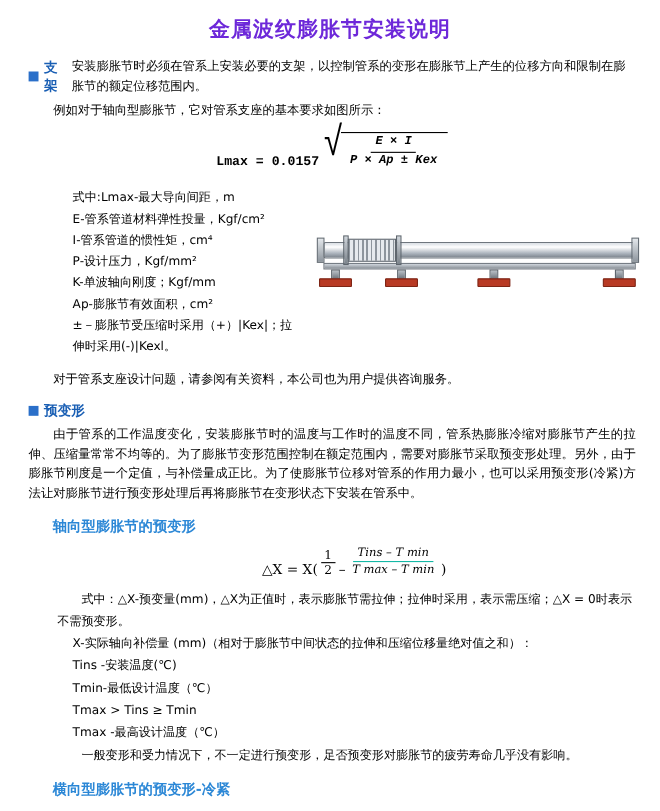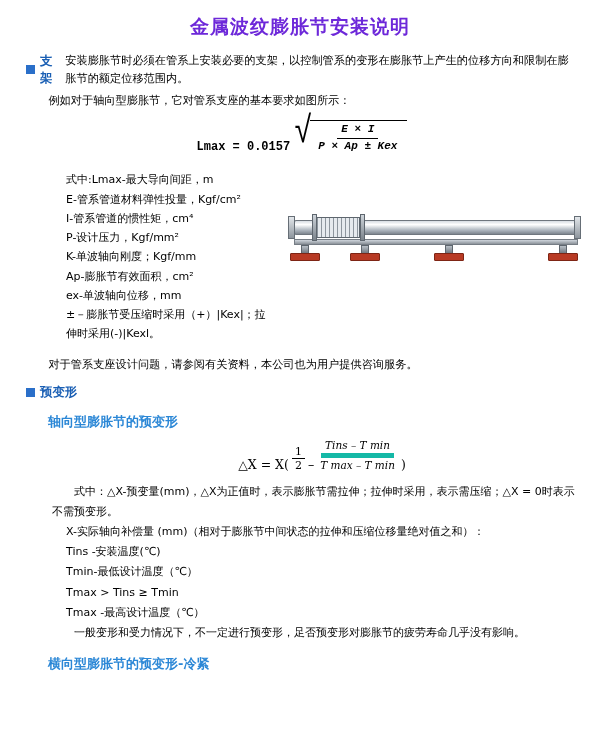--- a/index.html
+++ b/index.html
@@ -286,21 +286,21 @@
   .bigfrac {
     display: inline-flex;
     flex-direction: column;
     align-items: center;
     font-size: 10.5px;
     line-height: 1.25;
     font-style: italic;
     margin: 0 2px;
   }
   .bigfrac .num {
-    border-bottom: 5px solid #14b8a6;
+    border-bottom: 1px solid #14b8a6;
     padding: 0 4px 1px 4px;
   }
   .bigfrac .den {
     padding: 1px 4px 0 4px;
   }
   .ind-line {
     padding-left: 40px;
     line-height: 1.85;
     font-size: 11px;
   }
@@ -344,21 +344,20 @@
 
     <div class="two-col">
       <div class="left">
         <div class="def-list">
           <div>式中:Lmax-最大导向间距，m</div>
           <div>E-管系管道材料弹性投量，Kgf/cm²</div>
           <div>I-管系管道的惯性矩，cm⁴</div>
           <div>P-设计压力，Kgf/mm²</div>
           <div>K-单波轴向刚度；Kgf/mm</div>
           <div>Ap-膨胀节有效面积，cm²</div>
-          <div>ex-单波轴向位移，mm</div>
           <div>±－膨胀节受压缩时采用（+）|Kex|；拉伸时采用(-)|Kexl。</div>
         </div>
       </div>
 
       <div class="right">
         <div class="diagram">
 
 
           <div class="pipe-area">
             <div class="pipe"></div>
@@ -389,20 +388,21 @@
         </div>
       </div>
     </div>
 
     <p class="indent" style="margin-top:6px;">对于管系支座设计问题，请参阅有关资料，本公司也为用户提供咨询服务。</p>
 
     <div class="section-head">
       <span class="sq"></span>
       <span>预变形</span>
     </div>
+    <p class="indent">由于管系的工作温度变化，安装膨胀节时的温度与工作时的温度不同，管系热膨胀冷缩对膨胀节产生的拉伸、压缩量常常不均等的。为了膨胀节变形范围控制在额定范围内，需要对膨胀节采取预变形处理。另外，由于膨胀节刚度是一个定值，与补偿量成正比。为了使膨胀节位移对管系的作用力最小，也可以采用预变形(冷紧)方法让对膨胀节进行预变形处理后再将膨胀节在变形状态下安装在管系中。</p>
 
     <div class="subsection-head">轴向型膨胀节的预变形</div>
 
     <div class="eq-box">
       <span class="eq">
         <span>△X = X(</span>
         <span class="halffrac">
           <span class="num">1</span>
           <span class="den">2</span>
         </span>

